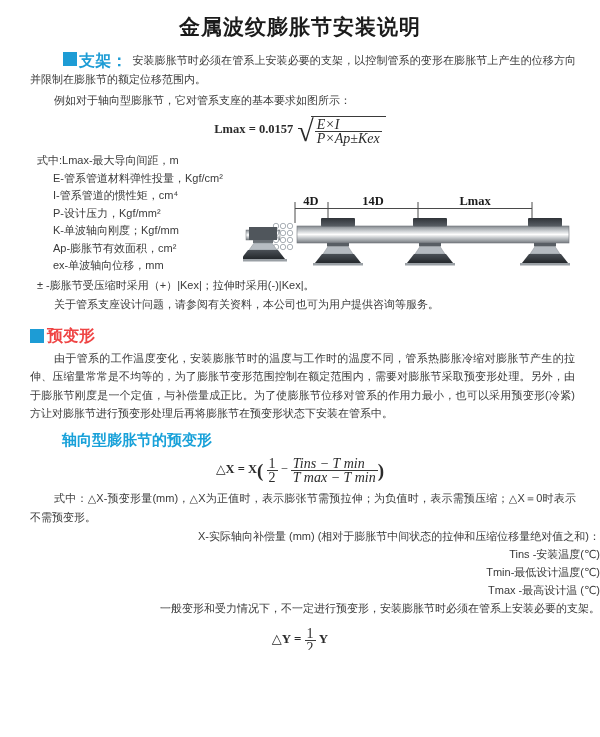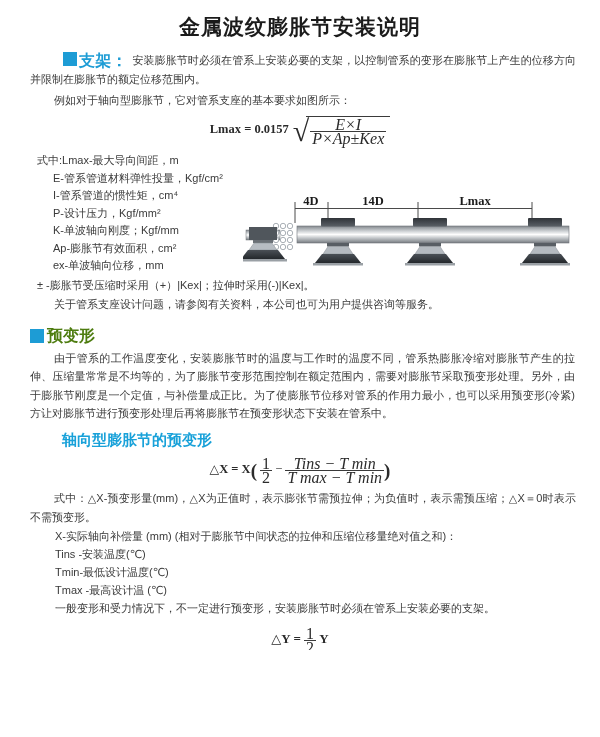--- a/index.html
+++ b/index.html
@@ -12,38 +12,38 @@
     font-weight:bold;color:#1b1b1b;letter-spacing:1px;}
   .p-support{margin:11px 24px 0 30px;text-indent:33px;text-align:justify;line-height:19px;}
   .sq{display:inline-block;width:14px;height:14px;background:#1d9cd5;vertical-align:-2px;}
   .sec-label{color:#1d9cd5;font-weight:bold;font-size:16px;line-height:1;vertical-align:-2px;margin:15px 5px 0 2px;}
   .p-example{margin:2px 24px 0 30px;text-indent:24px;}
   .formula{font-family:"Liberation Serif","DejaVu Serif",serif;color:#2b2b2b;text-align:center;}
   .formula1{margin-top:7px;}
   .f-bold{font-weight:bold;font-size:12.5px;}
   .sqrt-sym{font-size:30px;vertical-align:middle;line-height:0;margin:0 -3px 0 4px;}
   .sqrt-box{display:inline-block;border-top:1.5px solid #3a3a3a;vertical-align:middle;padding:1px 4px 0 4px;}
-  .frac{display:inline-block;vertical-align:middle;text-align:center;font-size:16px;line-height:13px;}
+  .frac{display:inline-block;vertical-align:middle;text-align:left;font-size:14px;line-height:13px;}
   .frac .fn{display:block;border-bottom:1px solid #3a3a3a;padding:0 2px;}
   .frac .fd{display:block;padding:0 2px;}
   .f-it{font-style:italic;}
   .defs{margin:7px 0 0 37px;line-height:17.5px;}
   .defs .sub{padding-left:16px;}
   .pm-note{margin:1px 0 0 37px;line-height:18px;}
   .consult{margin:1px 24px 0 30px;text-indent:24px;}
-  .h-section{margin:13px 0 0 30px;font-size:16px;line-height:20px;font-weight:bold;color:#4d7c0f;}
+  .h-section{margin:13px 0 0 30px;font-size:16px;line-height:20px;font-weight:bold;color:#ef4444;}
   .h-section .sq{margin-right:3px;}
   .p-predeform{margin:3px 25px 0 30px;text-indent:24px;text-align:justify;line-height:18.5px;}
   .h-sub{font-size:15px;line-height:19px;font-weight:bold;color:#18a1d9;}
   .h-axial{margin:7px 0 0 62px;}
   .formula2{margin-top:8px;font-size:12.5px;}
   .paren{font-size:19px;vertical-align:middle;font-weight:bold;}
   .f2-bold{font-weight:bold;}
   .p-delta{margin:5px 24px 0 30px;text-indent:24px;text-align:justify;line-height:19px;}
-  .ax-line{margin-left:55px;line-height:18px;}
+  .ax-line{margin-left:55px;line-height:18px;text-align:right;}
   .h-lateral{margin:8px 0 0 30px;}
   .formula3{margin-top:10px;font-size:13px;}
   .p-lateral{margin:12px 24px 0 55px;}
   .diagram{position:absolute;left:243px;top:192px;}
 </style>
 </head>
 <body>
 
 <div class="page">
 

